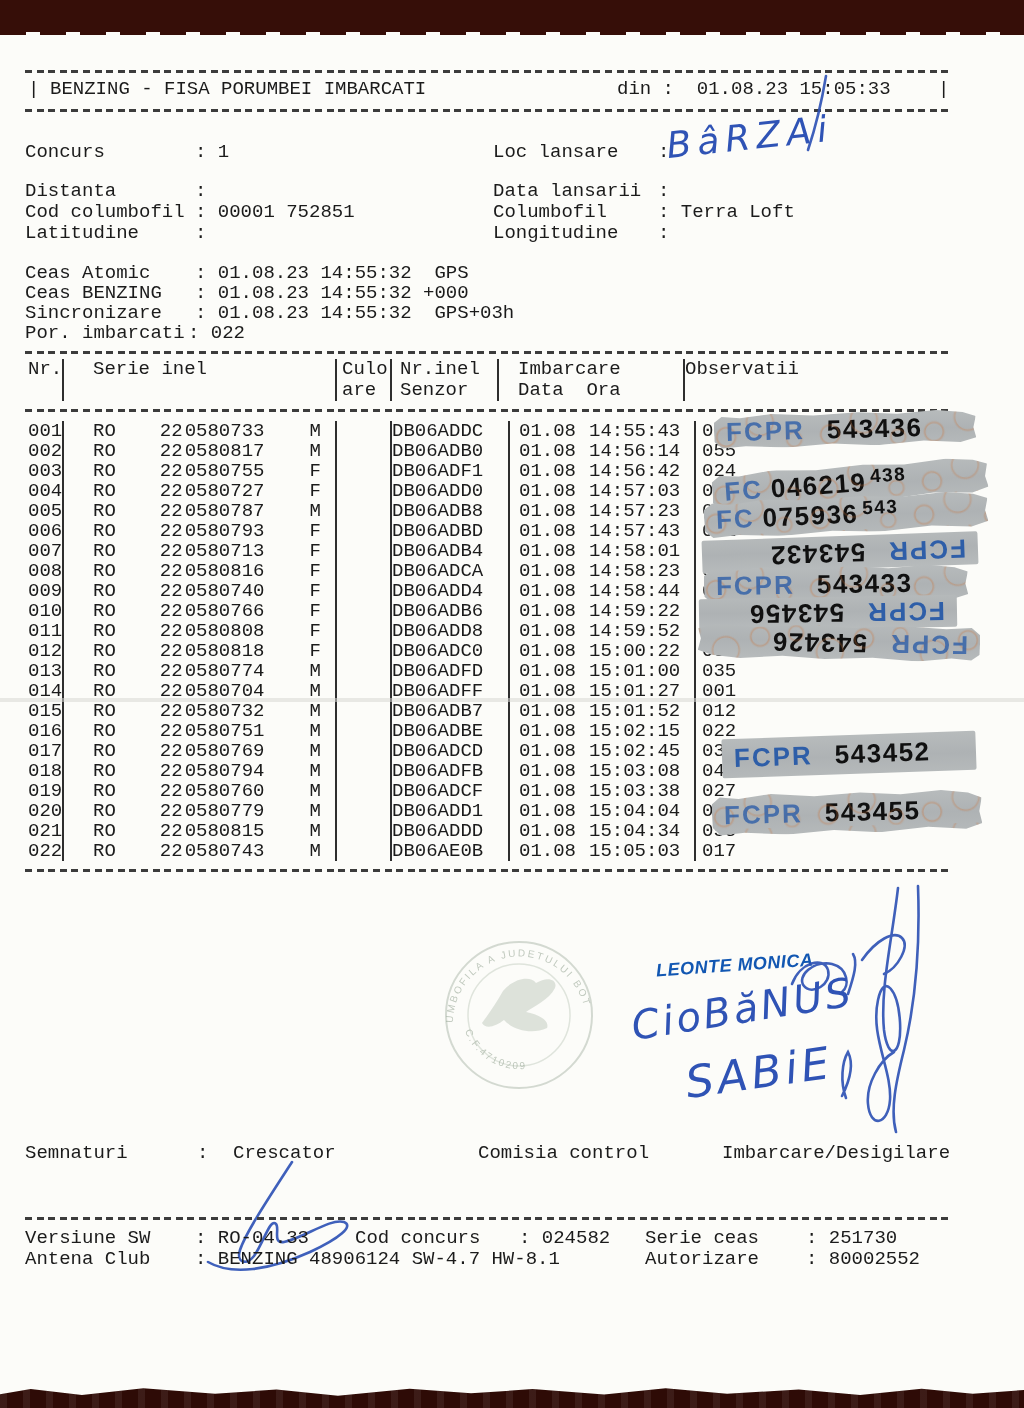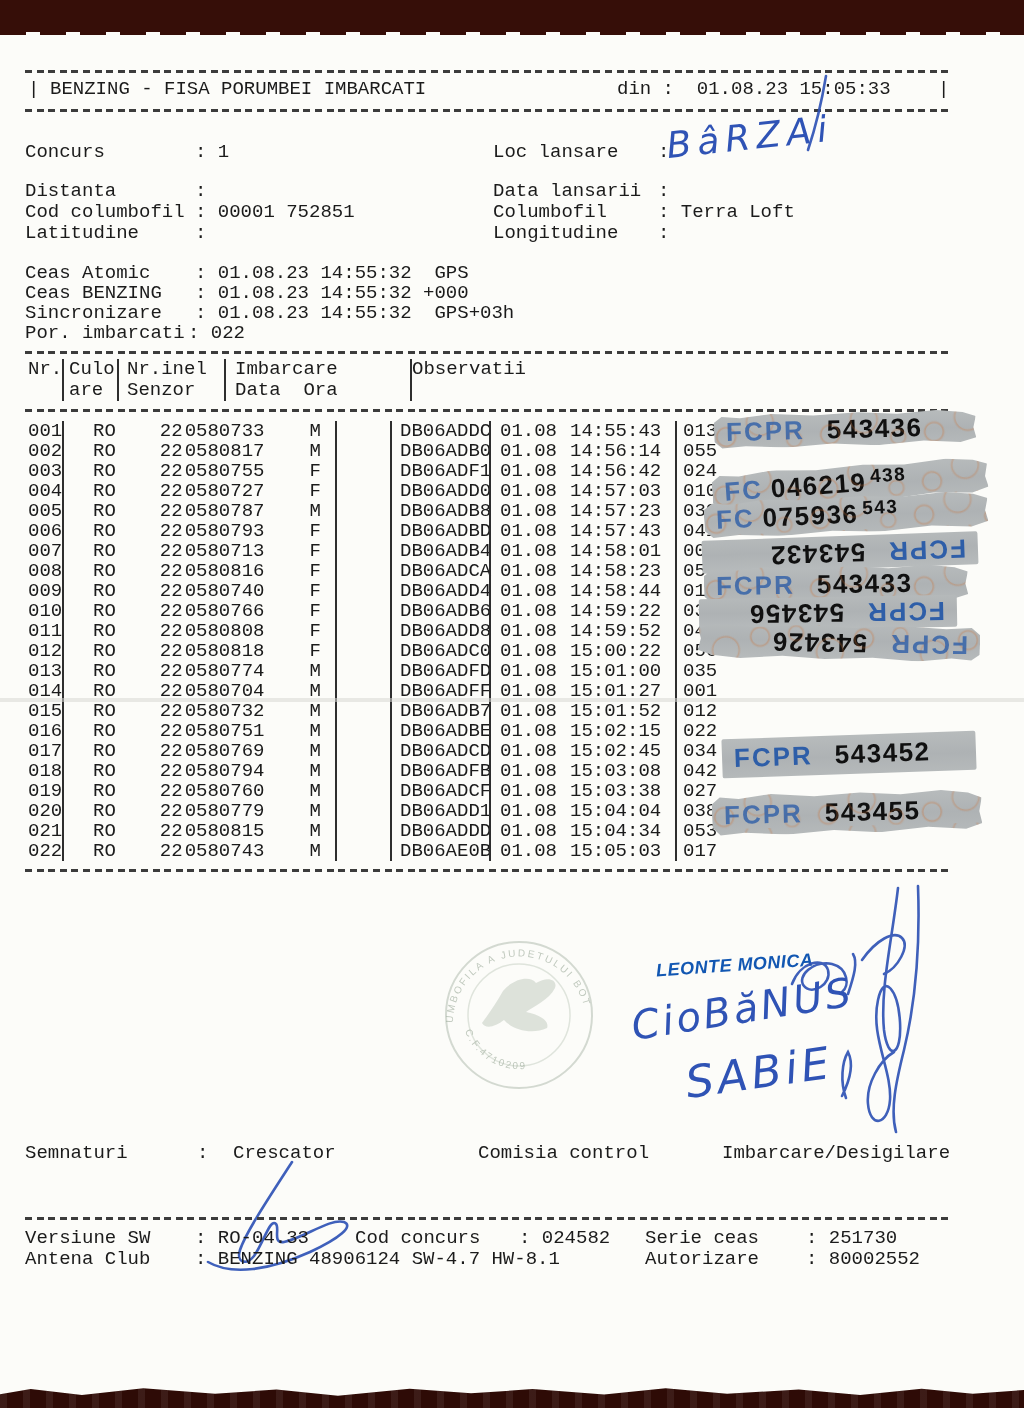--- a/index.html
+++ b/index.html
@@ -24,26 +24,26 @@
   
   .tbl{position:absolute;left:25px;width:958px;}
   .trow,.thead-row{display:flex;height:20px;line-height:20px;}
   .thead{position:absolute;left:25px;top:359px;}
   .thead .cell{height:42px;line-height:21px;}
   .cell{box-sizing:border-box;}
   .bl{border-left:2px solid #2e2e2e;}
   .c-nr{width:37px;padding-left:3px;}
   .c-serie{width:273px;display:flex;}
   .c-culoare{width:55px;padding-left:3px;}
-  .c-senzor{width:99px;padding-left:8px;}
+  .c-senzor{width:118px;}
   .c-imbarcare{width:186px;display:flex;}
   .c-obs{flex:1;padding-left:6px;}
   .s-country{margin-left:29px;} .s-year{margin-left:44px;} .s-ring{margin-left:2px;} .s-sex{margin-left:45px;}
   .s-date{margin-left:9px;} .s-time{margin-left:13px;}
-  .hdr-serie{padding-left:29px;} .hdr-imb{padding-left:9px;} .hdr-obs{}
+  .hdr-serie{padding-left:29px;} .hdr-imb{padding-left:19px;} .hdr-obs{}
   
   #stamps{position:absolute;inset:0;pointer-events:none;}
   .stamp{position:absolute;display:flex;align-items:center;padding:0 12px;gap:22px;
          background:linear-gradient(180deg,#b7bbbc,#aeb2b4 55%,#b5b9ba);border-radius:2px;
          font-family:"Liberation Sans","DejaVu Sans",sans-serif;}
   .stamp .fc{color:#2e5ea8;font-weight:700;font-size:26px;letter-spacing:2px;}
   .stamp .num{color:#101010;font-weight:600;font-size:26px;letter-spacing:1.5px;}
   .stamp .suf{font-size:19px;margin-left:4px;transform:translateY(-8px);display:inline-block;}
   .stamp.fc2{gap:8px;}
   .stamp.bold .num{font-weight:800;}
@@ -87,20 +87,21 @@
   <div class="abs rline" style="top:222px"><span class="rlbl">Longitudine</span><span>:</span></div>
 
   <div class="abs" style="left:25px;top:262px"><span class="lbl">Ceas Atomic</span><span>: 01.08.23 14:55:32  GPS</span></div>
   <div class="abs" style="left:25px;top:282px"><span class="lbl">Ceas BENZING</span><span>: 01.08.23 14:55:32 +000</span></div>
   <div class="abs" style="left:25px;top:302px"><span class="lbl">Sincronizare</span><span>: 01.08.23 14:55:32  GPS+03h</span></div>
   <div class="abs" style="left:25px;top:322px"><span class="lbl" style="width:163px">Por. imbarcati</span><span>: 022</span></div>
 
   <div class="dash" style="top:351px"></div>
   <div class="thead" style="display:flex">
     <div class="cell c-nr">Nr.</div>
+    <div class="cell bl hdr-serie" style="width:273px">Serie inel</div>
     <div class="cell bl" style="width:55px;padding-left:5px">
         <div>Culo</div>
         <div>are</div>
       </div>
     <div class="cell bl" style="width:107px;padding-left:8px">
         <div>Nr.inel</div>
         <div>Senzor</div>
       </div>
     <div class="cell bl hdr-imb" style="width:186px">
         <div>Imbarcare</div>

